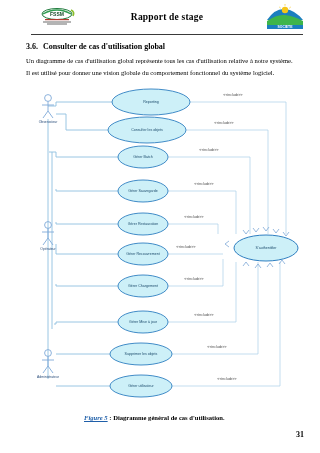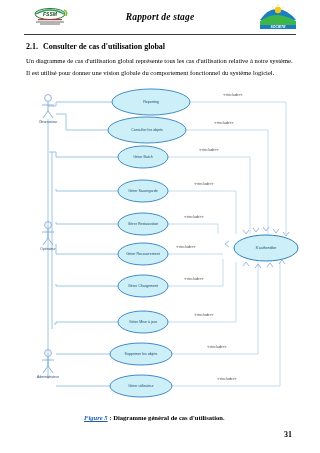--- a/index.html
+++ b/index.html
@@ -6,21 +6,21 @@
   body{
     width:320px;height:453px;
     background:#ffffff;
     font-family:"Liberation Serif", serif;
     color:#000;
     position:relative;
     overflow:hidden;
   }
   
   .page-header{
-    position:absolute;left:0;top:0;width:288px;height:36px;font-style:italic;
+    position:absolute;left:7px;top:0;width:288px;height:36px;
   }
   .logo-left{
     position:absolute;left:24px;top:7px;width:52px;height:20px;
   }
   .logo-right{
     position:absolute;left:256px;top:4px;width:44px;height:26px;
     border-radius:4px;overflow:hidden;
   }
   .doc-title{
     position:absolute;left:0;top:12px;width:320px;
@@ -70,21 +70,21 @@
   }
   
   .caption{
     position:absolute;left:84px;top:414px;
     font-size:6.6px;font-weight:bold;
   }
   .caption .figref{
     color:#1f5fa9;text-decoration:underline;font-style:italic;font-weight:bold;
   }
   .page-number{
-    position:absolute;right:28px;top:430px;
+    position:absolute;right:16px;top:430px;
     font-size:8px;font-weight:bold;
   }
 </style>
 </head>
 <body>
 
 <div class="page-header">
 
   <div class="logo-left">
     <svg width="52" height="20" viewBox="0 0 52 20">
@@ -109,21 +109,21 @@
       <path d="M22 1.5 l0 -1.2 M17.5 4 l-1 -0.8 M26.5 4 l1 -0.8" stroke="#f5c518" stroke-width="1"></path>
       <rect x="4" y="21" width="36" height="4" fill="#1b7fbf"></rect>
       <text x="22" y="24.3" font-family="Liberation Sans, sans-serif" font-size="3.4" font-weight="bold" fill="#ffffff" text-anchor="middle">SOCIETE</text>
     </svg>
   </div>
 
   <div class="header-rule"></div>
 </div>
 
 <div class="section-heading">
-  <span class="num">2.1.</span><span>Consulter de cas d'utilisation global</span>
+  <span class="num">3.6.</span><span>Consulter de cas d'utilisation global</span>
 </div>
 
 <div class="para para-1">Un diagramme de cas d'utilisation global représente tous les cas d'utilisation relative à notre système.</div>
 <div class="para para-2">Il est utilisé pour donner une vision globale du comportement fonctionnel du système logiciel.</div>
 
 <div class="diagram">
 <svg width="300" height="322" viewBox="0 0 300 322" xmlns="http://www.w3.org/2000/svg">
 
   <g stroke="#8fbfe0" stroke-width="0.9" fill="none">
 

